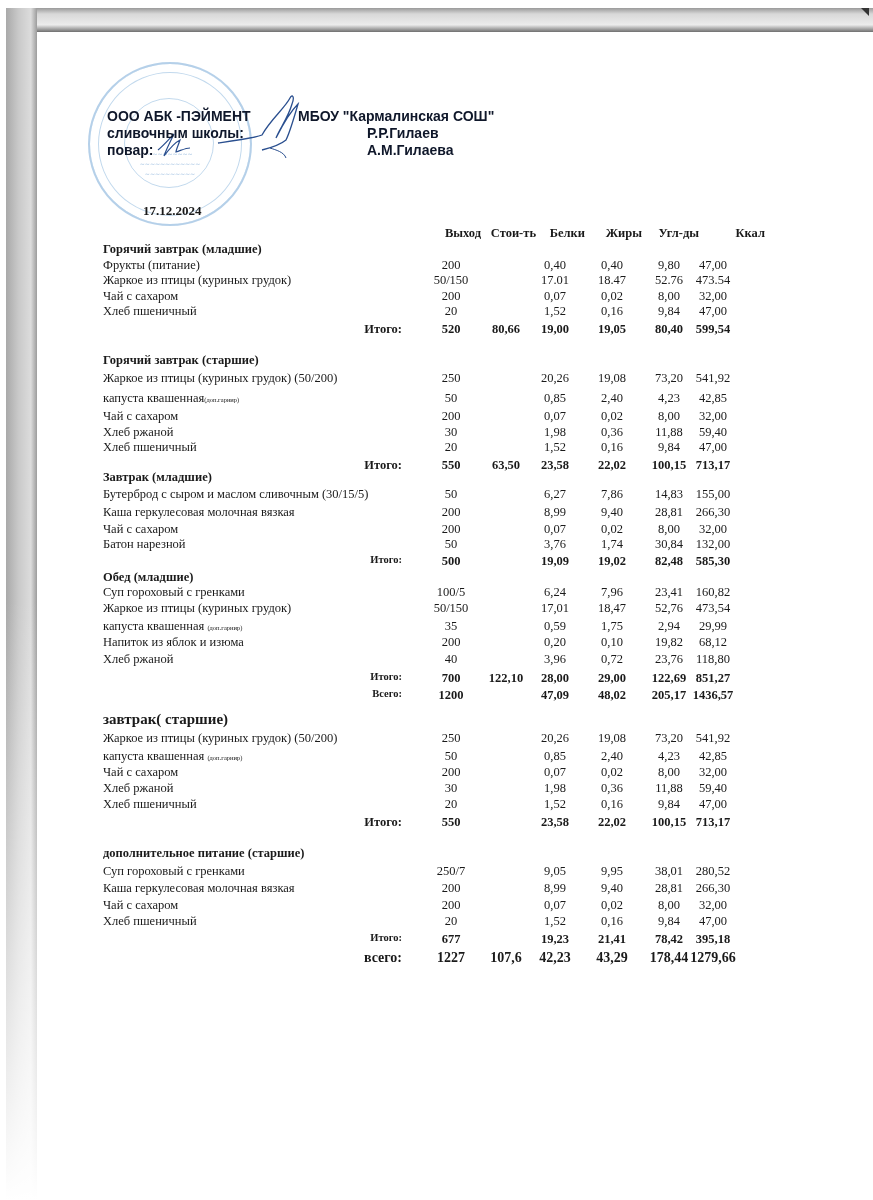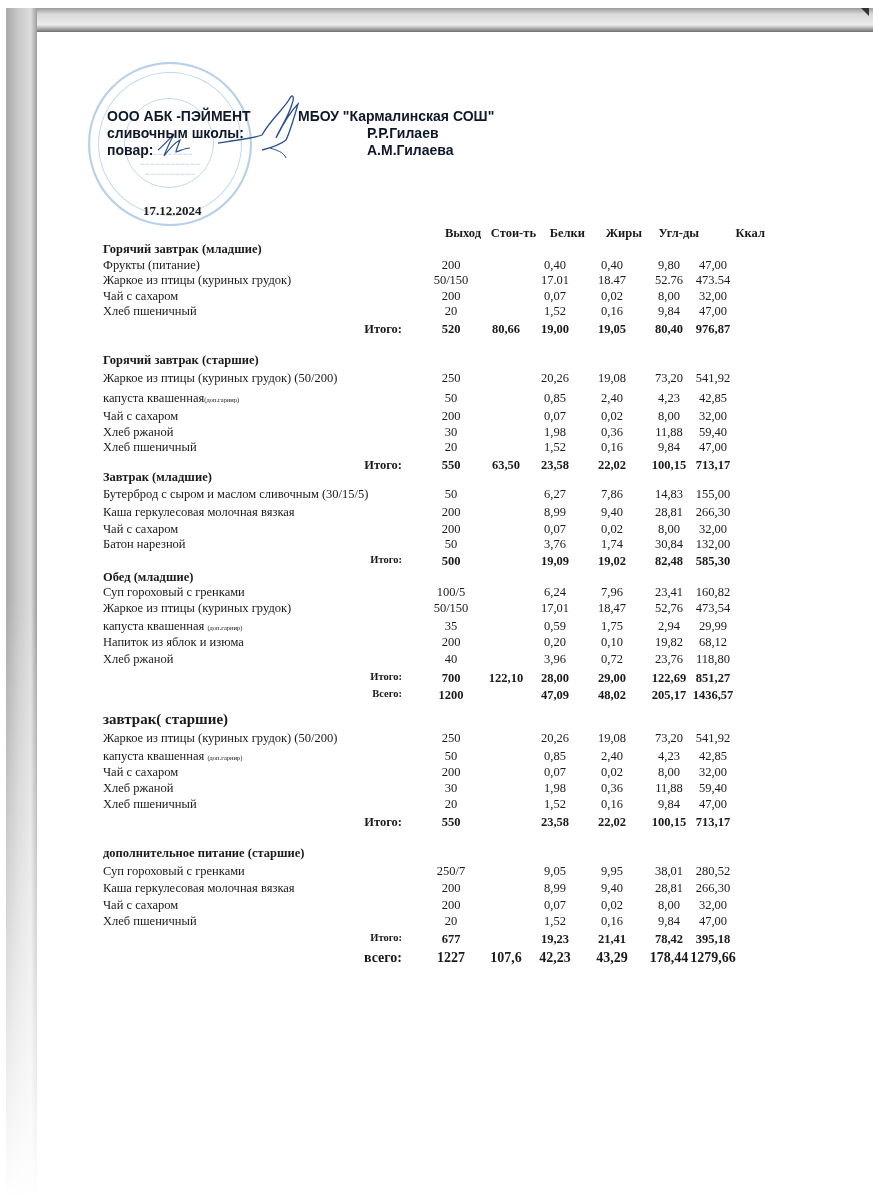--- a/index.html
+++ b/index.html
@@ -137,21 +137,21 @@
       <span class="c ugl">9,84</span>
       <span class="c kcal">47,00</span>
     </div>
     <div class="row total" style="top: 322px;">
       <span class="lbl">Итого:</span>
       <span class="c vyhod">520</span>
       <span class="c cost">80,66</span>
       <span class="c belki">19,00</span>
       <span class="c zhiry">19,05</span>
       <span class="c ugl">80,40</span>
-      <span class="c kcal">976,87</span>
+      <span class="c kcal">599,54</span>
     </div>
     <div class="sect" style="top: 353px;">Горячий завтрак (старшие)</div>
     <div class="row" style="top: 371px;">
       <span class="name"><span>Жаркое из птицы (куриных грудок) (50/200)</span><small></small></span>
       <span class="c vyhod">250</span>
       <span class="c belki">20,26</span>
       <span class="c zhiry">19,08</span>
       <span class="c ugl">73,20</span>
       <span class="c kcal">541,92</span>
     </div>

